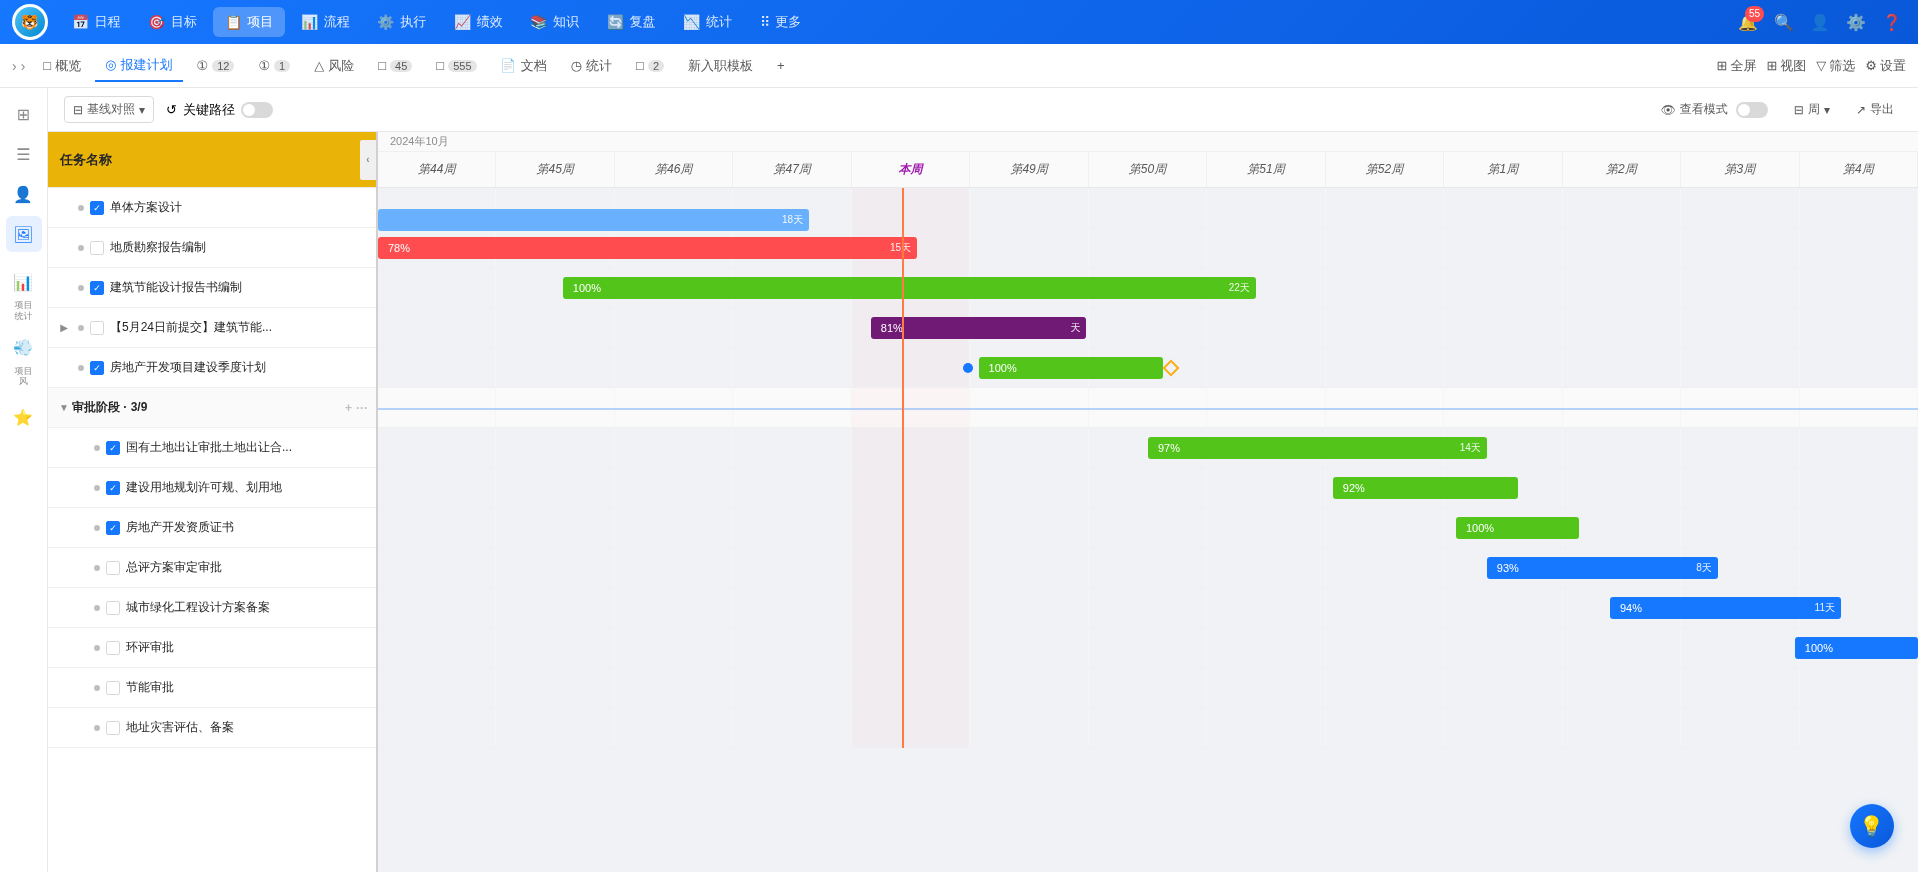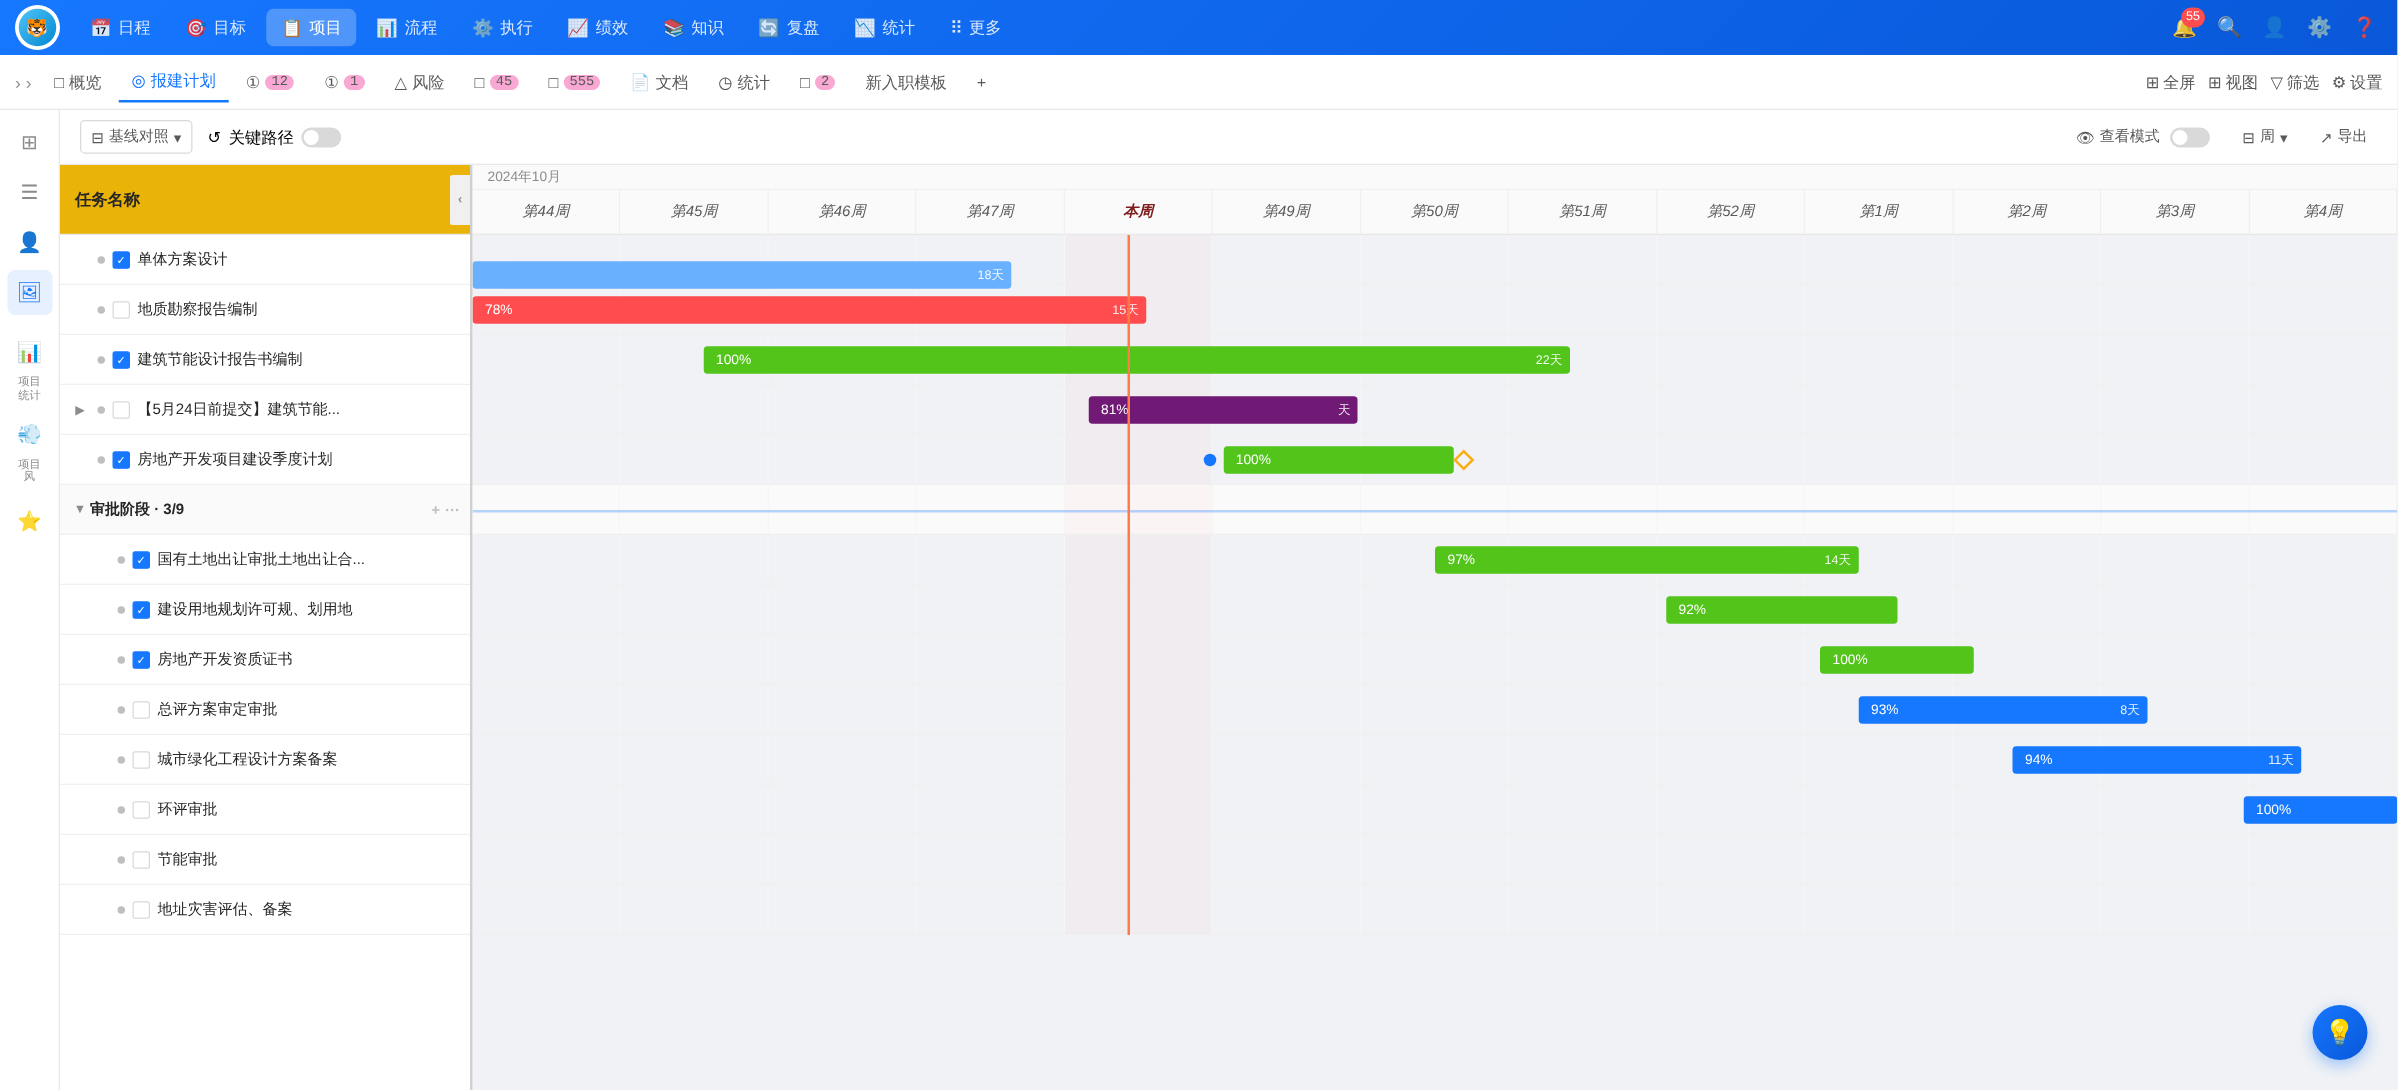--- a/index.html
+++ b/index.html
@@ -82,26 +82,25 @@
       color: #595959;
       font-size: 13px;
       white-space: nowrap;
     }
     .tab-item.active {
       color: #1677ff;
       border-bottom: 2px solid #1677ff;
       border-radius: 0;
     }
     .tab-badge {
-      background: #f9a8d4;
+      background: #e5e5e5;
       color: #595959;
       border-radius: 8px;
       padding: 0 5px;
       font-size: 11px;
-      font-family: Liberation Mono, monospace;
     }
     .second-bar-right {
       margin-left: auto;
       display: flex; align-items: center; gap: 10px;
       color: #595959;
     }
     .second-bar-right span {
       cursor: pointer;
       font-size: 13px;
       display: flex; align-items: center; gap: 3px;
@@ -305,21 +304,21 @@
       font-size: 12px;
       color: #595959;
       border-right: 1px solid #f0f0f0;
       height: 100%;
       display: flex;
       align-items: center;
       justify-content: center;
       font-style: italic;
     }
     .week-col.current {
-      color: #7f1d1d;
+      color: #a21caf;
       font-weight: 600;
     }
 
     
     .gantt-rows {
       position: relative;
     }
     .gantt-row {
       height: 40px;
       border-bottom: 1px solid #f0f0f0;

